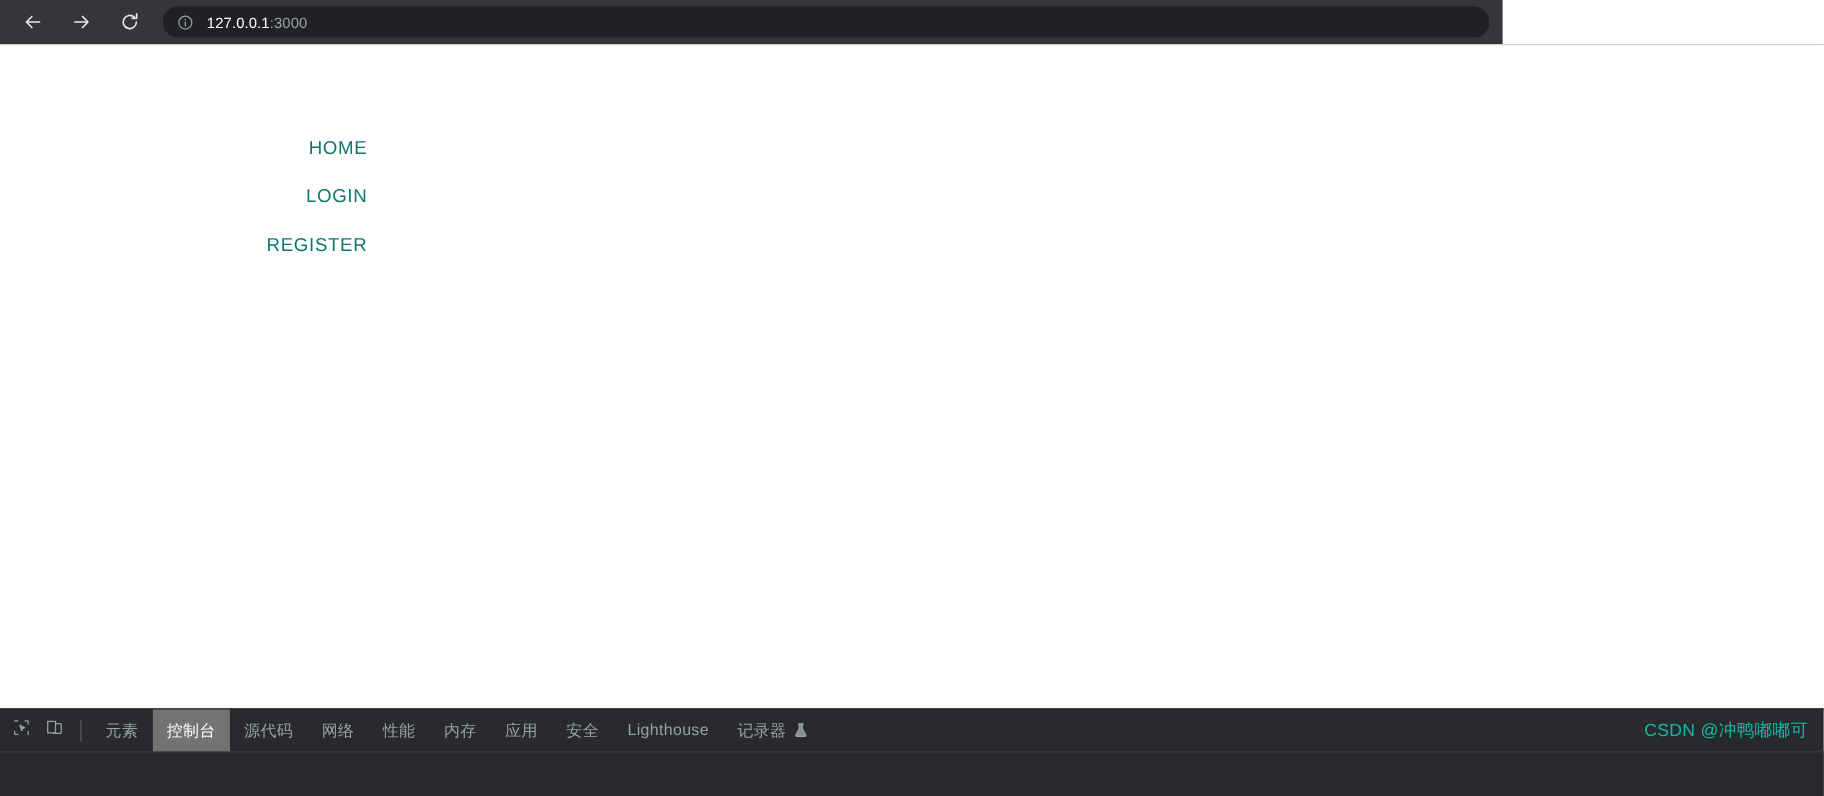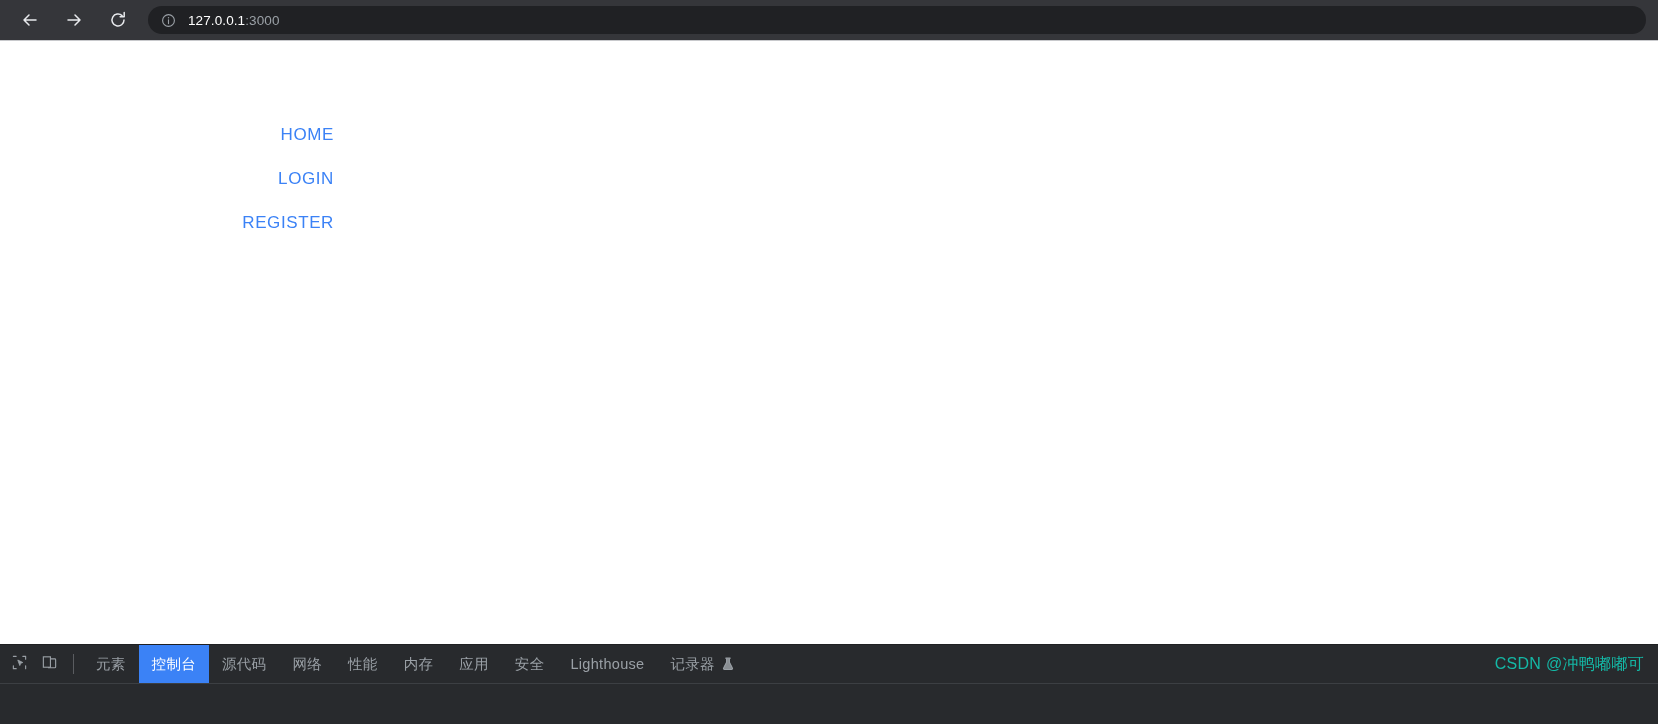--- a/index.html
+++ b/index.html
@@ -12,21 +12,21 @@
     background: #ffffff;
     font-family: "Liberation Sans", sans-serif;
     overflow: hidden;
     position: relative;
   }
 
   
   .browser-toolbar {
     position: absolute;
     left: 0; top: 0;
-    width: 1658px;
+    width: 1366px;
     height: 40px;
     background: #35363a;
     display: flex;
     align-items: center;
     box-sizing: border-box;
     padding: 0 8px;
   }
   .nav-btn {
     width: 32px;
     height: 32px;
@@ -92,21 +92,21 @@
   .site-nav {
     position: absolute;
     left: 0;
     top: 85px;
     width: 334px;
     text-align: right;
   }
   .site-nav a {
     display: block;
     font-size: 17px;
-    color: #3b82f6;
+    color: #0f766e;
     text-decoration: none;
     letter-spacing: 0.6px;
     line-height: 1;
     margin-bottom: 27px;
   }
 
   .content-col {
     position: absolute;
     left: 588px;
     top: 32px;
@@ -163,21 +163,21 @@
     display: flex;
     align-items: center;
     padding: 0 13px;
     font-size: 14.5px;
     color: #9aa0a6;
     white-space: nowrap;
     flex: none;
     letter-spacing: 0.3px;
   }
   .dt-tab.active {
-    background: #3b82f6;
+    background: #737373;
     color: #ffffff;
   }
   .dt-tab .flask {
     margin-left: 7px;
     display: inline-flex;
     align-items: center;
   }
   .dt-watermark {
     position: absolute;
     right: 14px;

